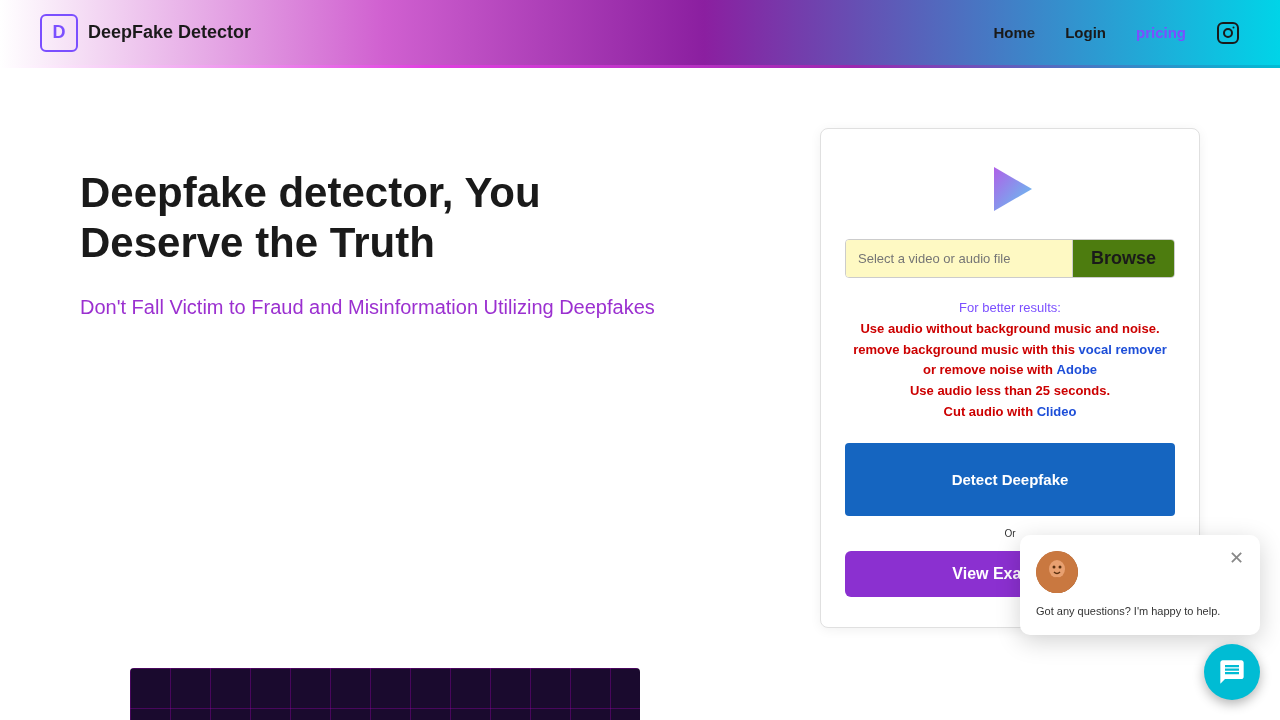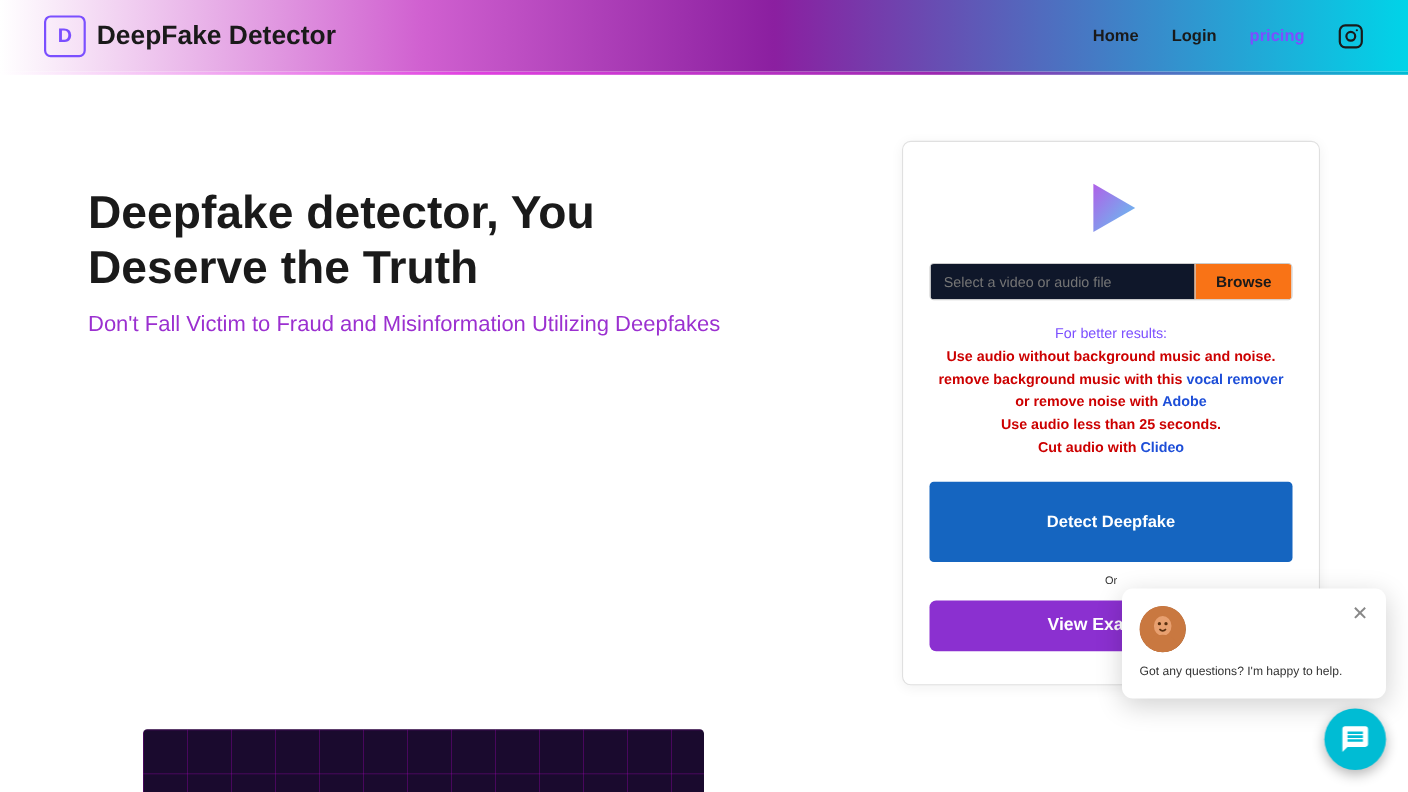--- a/index.html
+++ b/index.html
@@ -29,21 +29,21 @@
       align-items: center;
       justify-content: center;
       background: transparent;
     }
     .logo-icon span {
       font-size: 18px;
       font-weight: 900;
       color: #7b4fff;
     }
     .app-name {
-      font-size: 24px;
+      font-size: 18px;
       font-weight: 700;
       color: #1a1a1a;
     }
     .header-nav {
       display: flex;
       align-items: center;
       gap: 30px;
       text-align: right;
     }
     .nav-item {
@@ -81,21 +81,21 @@
     .hero-left {
       flex: 1;
       max-width: 580px;
       padding-top: 40px;
     }
     .hero-title {
       font-size: 42px;
       font-weight: 900;
       color: #1a1a1a;
       line-height: 1.2;
-      margin-bottom: 12px;
+      margin-bottom: 24px;
     }
     .hero-subtitle {
       font-size: 20px;
       color: #9b30d0;
       font-weight: 500;
       line-height: 1.4;
     }
 
     
     .detector-card {
@@ -120,30 +120,30 @@
       margin-bottom: 20px;
       border: 1px solid #ccc;
       border-radius: 4px;
       overflow: hidden;
     }
     .file-input-text {
       flex: 1;
       padding: 8px 12px;
       font-size: 13px;
       color: #888;
-      background: #0f172a;
+      background: #fef9c3;
       border: none;
       outline: none;
     }
     .browse-btn {
       padding: 8px 18px;
-      background: #f97316;
+      background: #4d7c0f;
       border: none;
       border-left: 1px solid #ccc;
-      font-size: 14px;
+      font-size: 18px;
       font-weight: 600;
       color: #1a1a1a;
       cursor: pointer;
     }
 
     
     .tips-text {
       text-align: center;
       font-size: 13px;
       line-height: 1.6;

